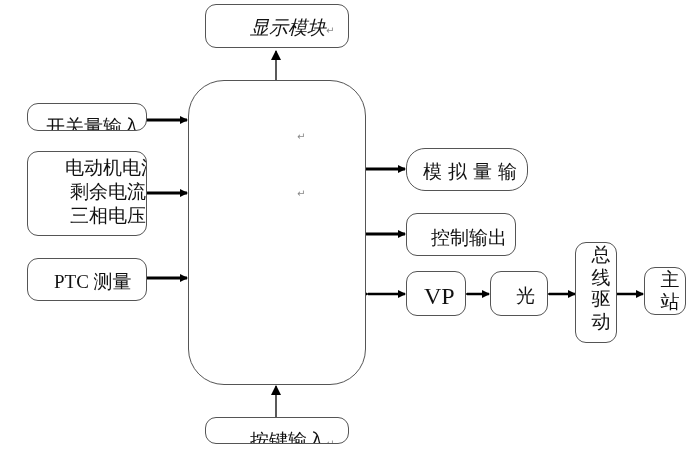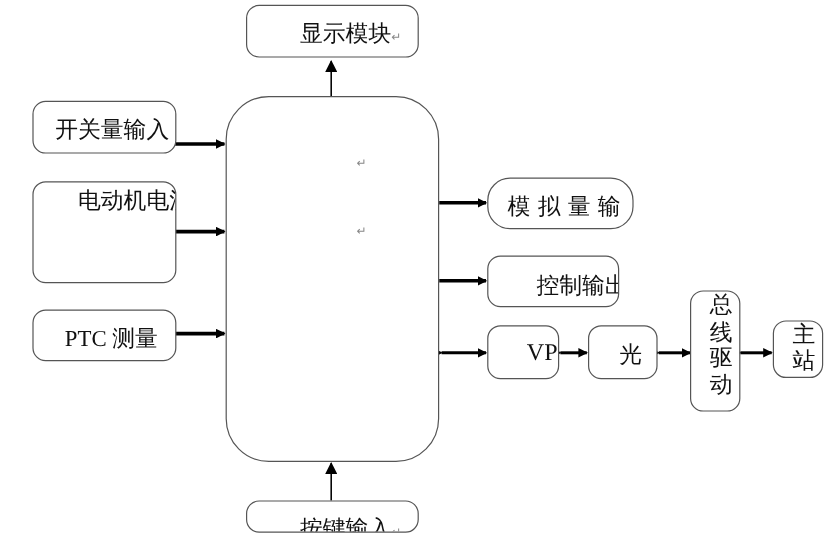--- a/index.html
+++ b/index.html
@@ -36,55 +36,57 @@
 
   <line x1="366" y1="169" x2="405" y2="169" stroke="#000" stroke-width="3" marker-end="url(#ah)"></line>
   <line x1="366" y1="234" x2="405" y2="234" stroke="#000" stroke-width="3" marker-end="url(#ah)"></line>
 
   <line x1="368" y1="294" x2="405" y2="294" stroke="#000" stroke-width="2.5" marker-start="url(#ah)" marker-end="url(#ah)"></line>
   <line x1="467" y1="294" x2="489" y2="294" stroke="#000" stroke-width="2.5" marker-start="url(#ah)" marker-end="url(#ah)"></line>
   <line x1="549" y1="294" x2="575" y2="294" stroke="#000" stroke-width="2.5" marker-start="url(#ah)" marker-end="url(#ah)"></line>
   <line x1="617" y1="294" x2="643" y2="294" stroke="#000" stroke-width="2.5" marker-start="url(#ah)" marker-end="url(#ah)"></line>
 </svg>
 
-<div class="box" style="left:205px;top:4px;width:144px;height:44px;">
+<div class="box" style="left:205px;top:4px;width:144px;height:44px;font-style:italic;">
   <span class="lbl" style="left:44px;top:10px;">
     <span>显示模块</span><span class="pm">↵</span>
   </span>
 </div>
 
 <div class="box" style="left:188px;top:80px;width:178px;height:305px;border-radius:36px;">
   <span class="pm" style="position:absolute;left:108px;top:50px;">↵</span>
   <span class="pm" style="position:absolute;left:108px;top:107px;">↵</span>
 </div>
 
-<div class="box" style="left:27px;top:84px;width:120px;height:44px;">
+<div class="box" style="left:27px;top:103px;width:120px;height:28px;">
   <span class="lbl" style="left:18px;top:10px;">开关量输入</span>
 </div>
 
 <div class="box" style="left:27px;top:151px;width:120px;height:85px;">
   <div style="position:absolute;right:-14px;top:3px;text-align:right;font-size:19px;line-height:24px;white-space:nowrap;">
     <div>电动机电流</div>
+    <div style="margin-right:14px;">剩余电流</div>
+    <div style="margin-right:14px;">三相电压</div>
   </div>
 </div>
 
 <div class="box" style="left:27px;top:258px;width:120px;height:43px;padding-left:16px;">
   <span class="lbl" style="left:26px;top:10px;font-family:'Liberation Serif', serif;">PTC 测量</span>
 </div>
 
 <div class="box" style="left:406px;top:148px;width:122px;height:43px;border-radius:19px;">
   <span class="lbl" style="left:16px;top:10px;">模 拟 量 输</span>
 </div>
 
 <div class="box" style="left:406px;top:213px;width:110px;height:43px;">
-  <span class="lbl" style="left:24px;top:11px;margin-left:16px;">控制输出</span>
+  <span class="lbl" style="left:24px;top:11px;">控制输出</span>
 </div>
 
 <div class="box" style="left:406px;top:271px;width:60px;height:45px;">
-  <span class="lbl serif" style="left:32px;top:11px;font-size:20px;">VP</span>
+  <span class="lbl serif" style="left:17px;top:11px;font-size:24px;">VP</span>
 </div>
 
 <div class="box" style="left:490px;top:271px;width:58px;height:45px;">
   <span class="lbl" style="left:25px;top:11px;">光</span>
 </div>
 
 <div class="box" style="left:575px;top:242px;width:42px;height:101px;">
   <div class="vtext" style="left:14px;top:-2px;width:22px;">
     <div>总</div>
     <div style="line-height:20px;">线</div>

